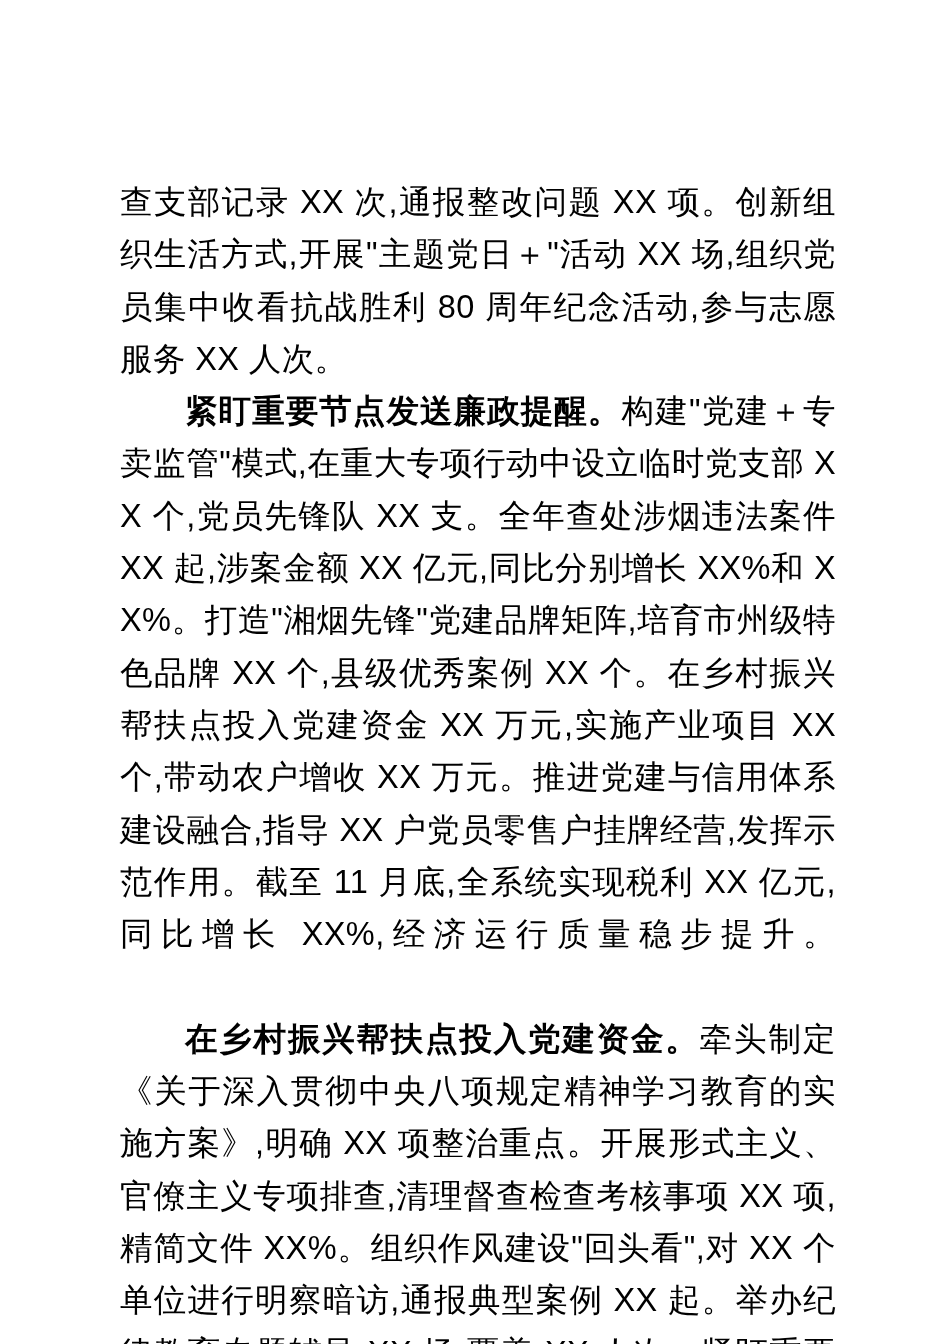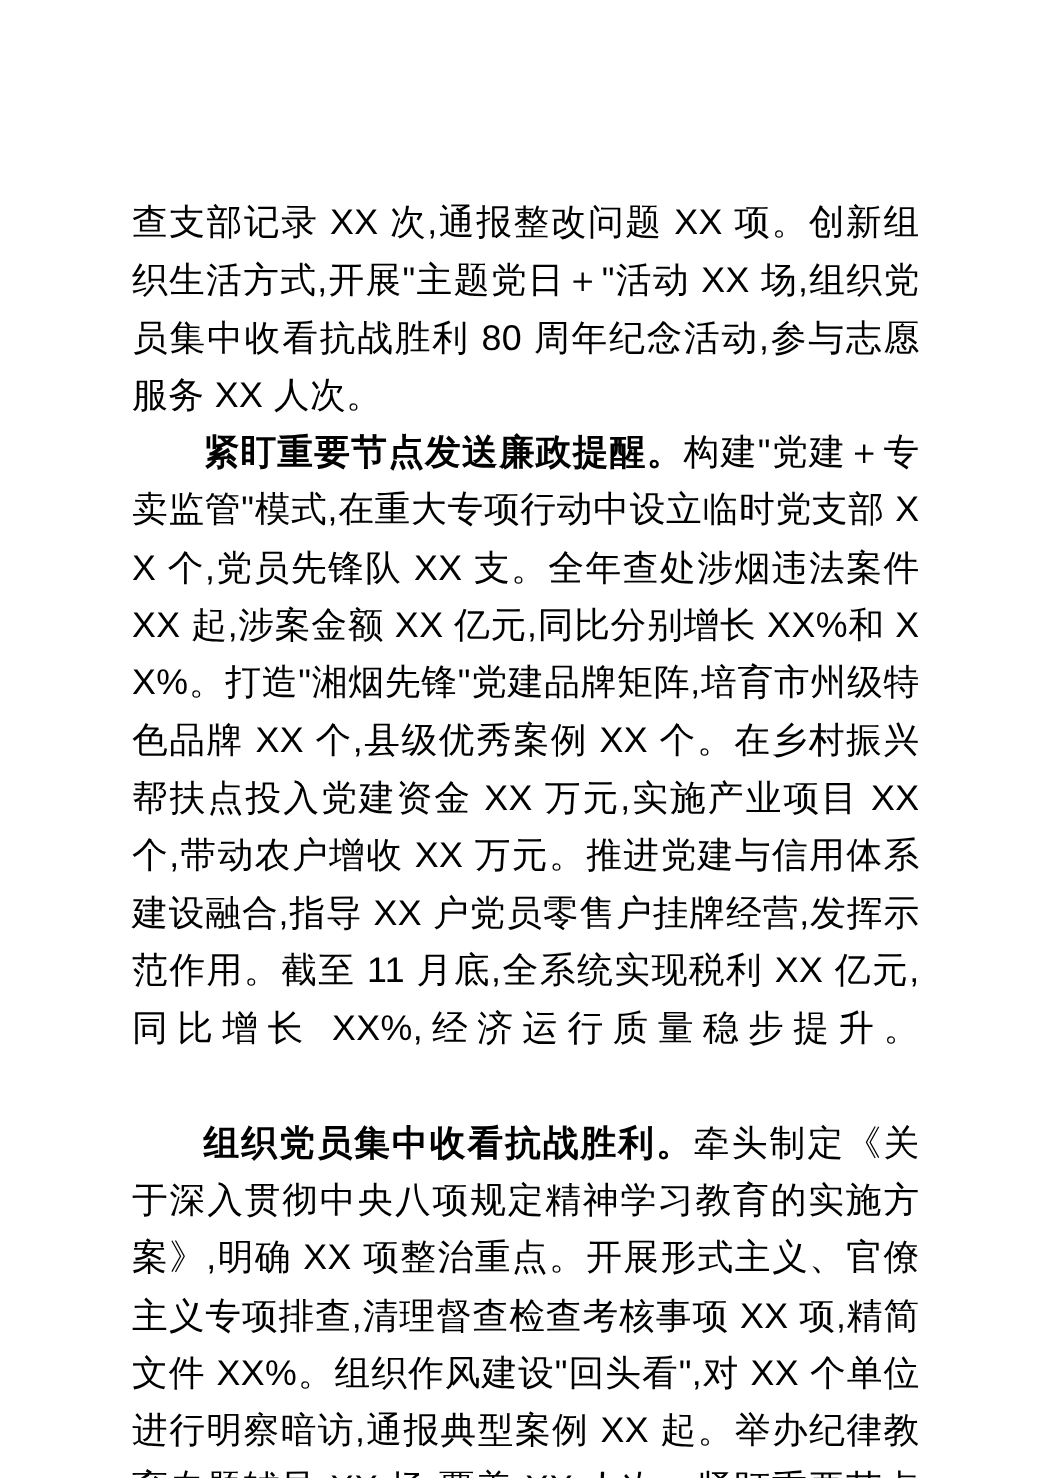--- a/index.html
+++ b/index.html
@@ -68,18 +68,18 @@
 
     <p class="para nostretch">
       <span class="run">查支部记录 XX 次,通报整改问题 XX 项。创新组织生活方式,开展"主题党日＋"活动 XX 场,组织党员集中收看抗战胜利 80 周年纪念活动,参与志愿服务 XX 人次。</span>
     </p>
 
     <p class="para indent">
       <span class="hd">紧盯重要节点发送廉政提醒。</span><span class="run">构建"党建＋专卖监管"模式,在重大专项行动中设立临时党支部 XX 个,党员先锋队 XX 支。全年查处涉烟违法案件 XX 起,涉案金额 XX 亿元,同比分别增长 XX%和 XX%。打造"湘烟先锋"党建品牌矩阵,培育市州级特色品牌 XX 个,县级优秀案例 XX 个。在乡村振兴帮扶点投入党建资金 XX 万元,实施产业项目 XX 个,带动农户增收 XX 万元。推进党建与信用体系建设融合,指导 XX 户党员零售户挂牌经营,发挥示范作用。截至 11 月底,全系统实现税利 XX 亿元,同比增长 XX%,经济运行质量稳步提升。</span>
     </p>
 
     <p class="para indent nostretch">
-      <span class="hd">组织党员集中收看抗战胜利。</span><span class="run">牵头制定《关于深入贯彻中央八项规定精神学习教育的实施方案》,明确 XX 项整治重点。开展形式主义、官僚主义专项排查,清理督查检查考核事项 XX 项,精简文件 XX%。组织作风建设"回头看",对 XX 个单位进行明察暗访,通报典型案例 XX 起。举办纪律教育专题辅导 XX 场,覆盖 XX 人次。紧盯重要节点发送廉政提醒 XX 条,纠治"四风"问题 XX 个。开展"十个专项治理",发现问题线索 XX 条,立案审查 XX 件,处分党员干部 XX 人。全年信访举报量同比下降 XX</span>
+      <span class="hd">在乡村振兴帮扶点投入党建资金。</span><span class="run">牵头制定《关于深入贯彻中央八项规定精神学习教育的实施方案》,明确 XX 项整治重点。开展形式主义、官僚主义专项排查,清理督查检查考核事项 XX 项,精简文件 XX%。组织作风建设"回头看",对 XX 个单位进行明察暗访,通报典型案例 XX 起。举办纪律教育专题辅导 XX 场,覆盖 XX 人次。紧盯重要节点发送廉政提醒 XX 条,纠治"四风"问题 XX 个。开展"十个专项治理",发现问题线索 XX 条,立案审查 XX 件,处分党员干部 XX 人。全年信访举报量同比下降 XX</span>
     </p>
 
   </div>
 
 </div>
 
 </body></html>

